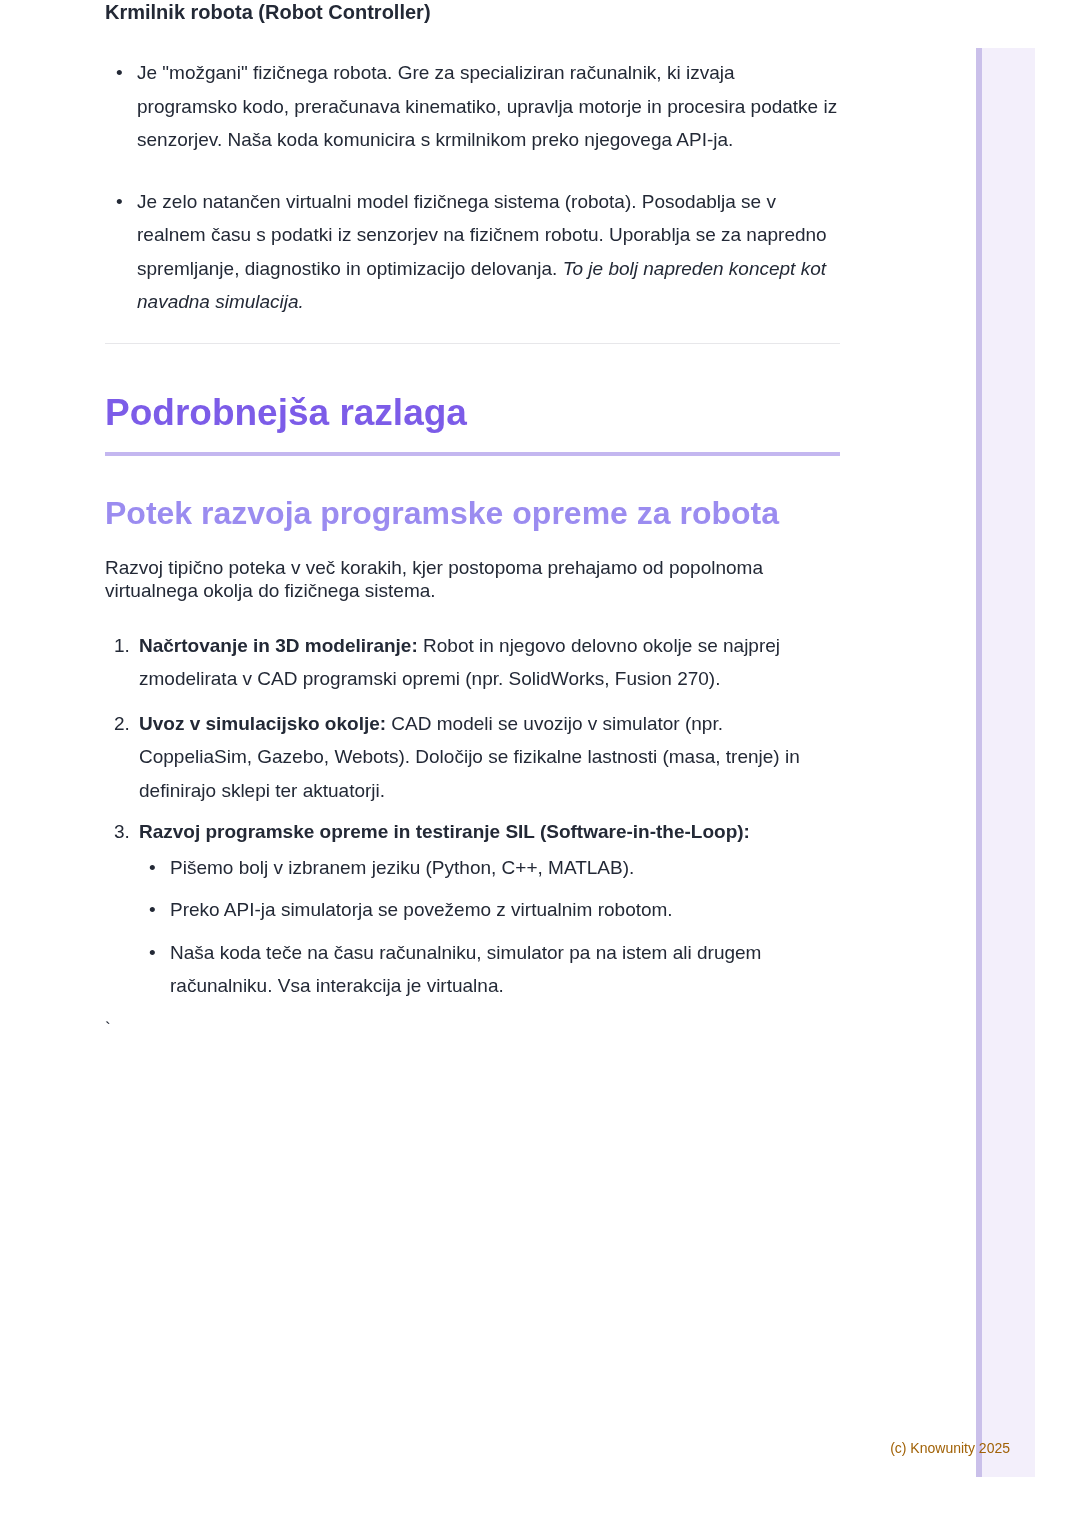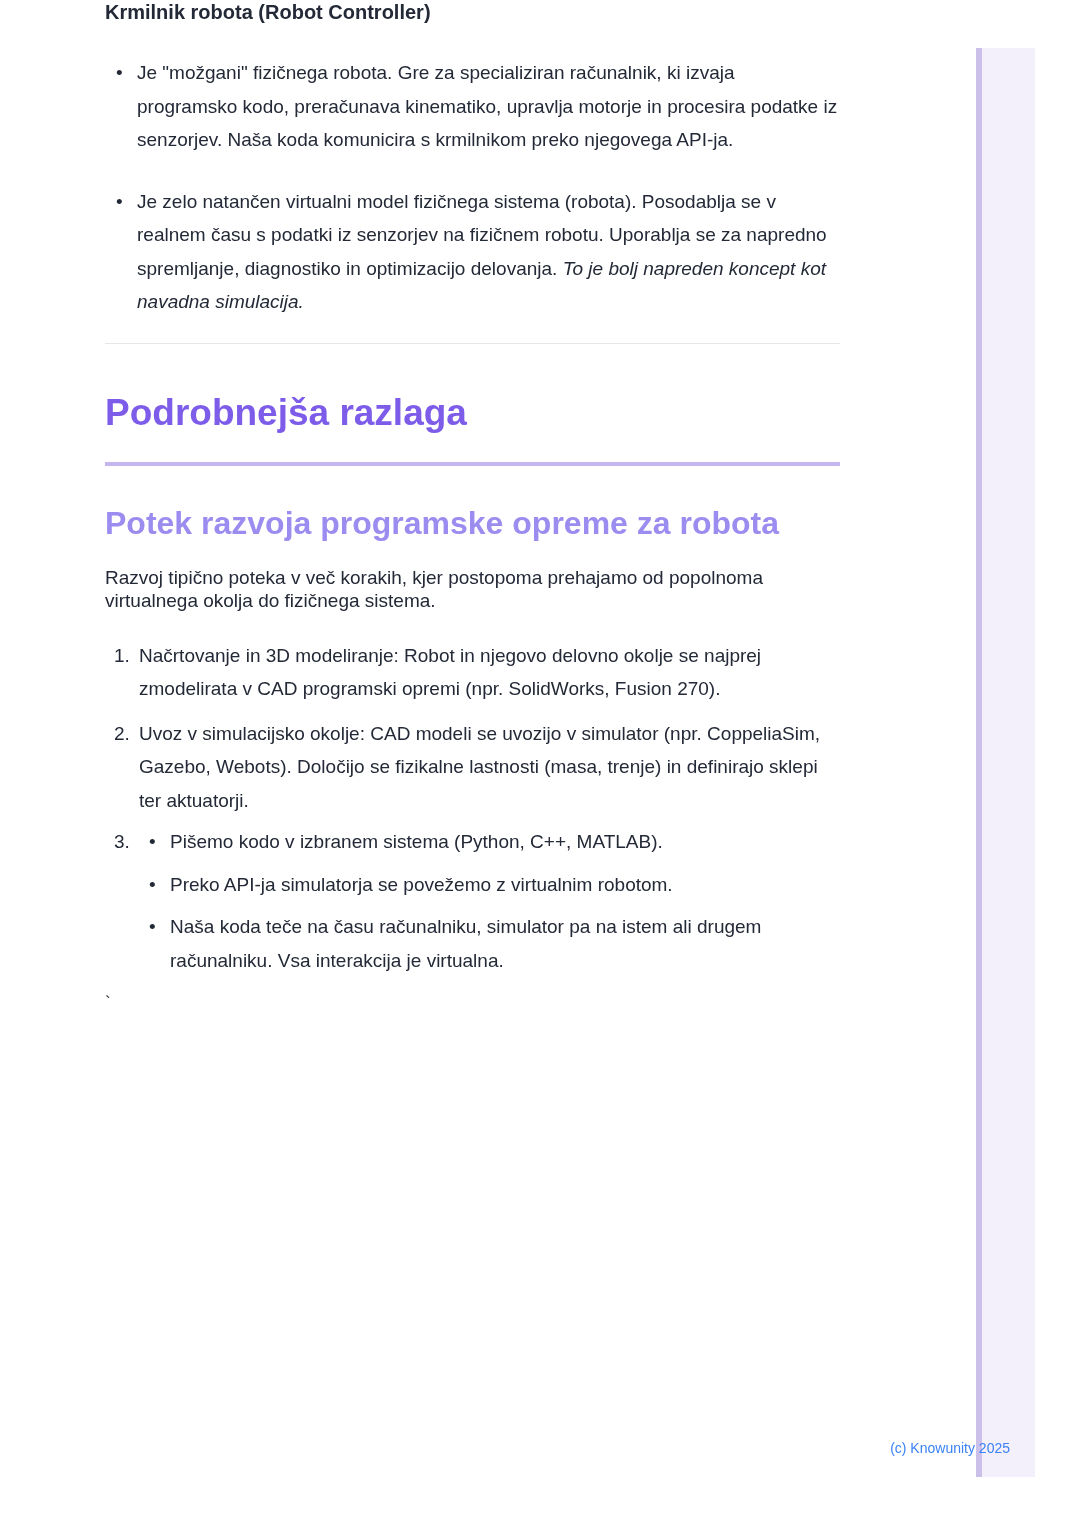--- a/index.html
+++ b/index.html
@@ -54,21 +54,21 @@
     border: none; height: 1px; width: 735px;
     background: #e7e7ea;
     margin: 24px 0 0 0;
   }
 
   h1.main {
     font-size: 37px; line-height: 42px;
     font-weight: 700;
     color: #7c5ce8;
     margin: 48px 0 0 0;
-    padding-bottom: 28px;
+    padding-bottom: 18px;
     border-bottom: 4px solid #c4b7f0;
   }
 
   h2.sub {
     font-size: 32px; line-height: 32px;
     font-weight: 700;
     color: #9b8cf0;
     margin: 41px 0 0 0;
   }
 
@@ -79,21 +79,21 @@
 
   .steps {
     list-style: none;
     margin: 27px 0 0 0; padding: 0;
     font-size: 19px; line-height: 33.5px;
   }
   .steps > li { position: relative; padding-left: 34px; }
   .step-num { position: absolute; left: 9px; top: 0; }
   .step-gap-lg { margin-bottom: 11px; }
   .step-gap-sm { margin-bottom: 8px; }
-  .steps strong { font-weight: 400; }
+  .steps strong { font-weight: 700; }
 
   .subbullets {
     list-style: none;
     margin: 2px 0 0 0; padding: 0;
   }
   .subbullets > li { position: relative; padding-left: 31px; }
   .subbullets > li + li { margin-top: 9px; }
   .subbullets > li::before {
     content: "\2022";
     position: absolute; left: 10px; top: 0;
@@ -101,21 +101,21 @@
 
   .stray {
     font-size: 17px; line-height: 20px;
     margin-top: 16px;
   }
 
   .footer {
     position: absolute;
     top: 1440px; right: 70px;
     font-size: 14px;
-    color: #3b82f6;
+    color: #a16207;
     z-index: 3;
   }
 </style>
 </head>
 <body>
 
 <div class="side-panel"></div>
 
 <main class="content">
 
@@ -146,22 +146,23 @@
     <li class="step-gap-lg">
       <span class="step-num">1.</span>
       <strong>Načrtovanje in 3D modeliranje:</strong><span> Robot in njegovo delovno okolje se najprej zmodelirata v CAD programski opremi (npr. SolidWorks, Fusion 270).</span>
     </li>
     <li class="step-gap-sm">
       <span class="step-num">2.</span>
       <strong>Uvoz v simulacijsko okolje:</strong><span> CAD modeli se uvozijo v simulator (npr. CoppeliaSim, Gazebo, Webots). Določijo se fizikalne lastnosti (masa, trenje) in definirajo sklepi ter aktuatorji.</span>
     </li>
     <li>
       <span class="step-num">3.</span>
+      <strong>Razvoj programske opreme in testiranje SIL (Software-in-the-Loop):</strong>
       <ul class="subbullets">
-        <li>Pišemo kodo v izbranem sistema (Python, C++, MATLAB).</li>
+        <li>Pišemo bolj v izbranem jeziku (Python, C++, MATLAB).</li>
         <li>Preko API-ja simulatorja se povežemo z virtualnim robotom.</li>
         <li>Naša koda teče na času računalniku, simulator pa na istem ali drugem računalniku. Vsa interakcija je virtualna.</li>
       </ul>
     </li>
   </ol>
 
   <div class="stray">`</div>
 
 </main>
 

